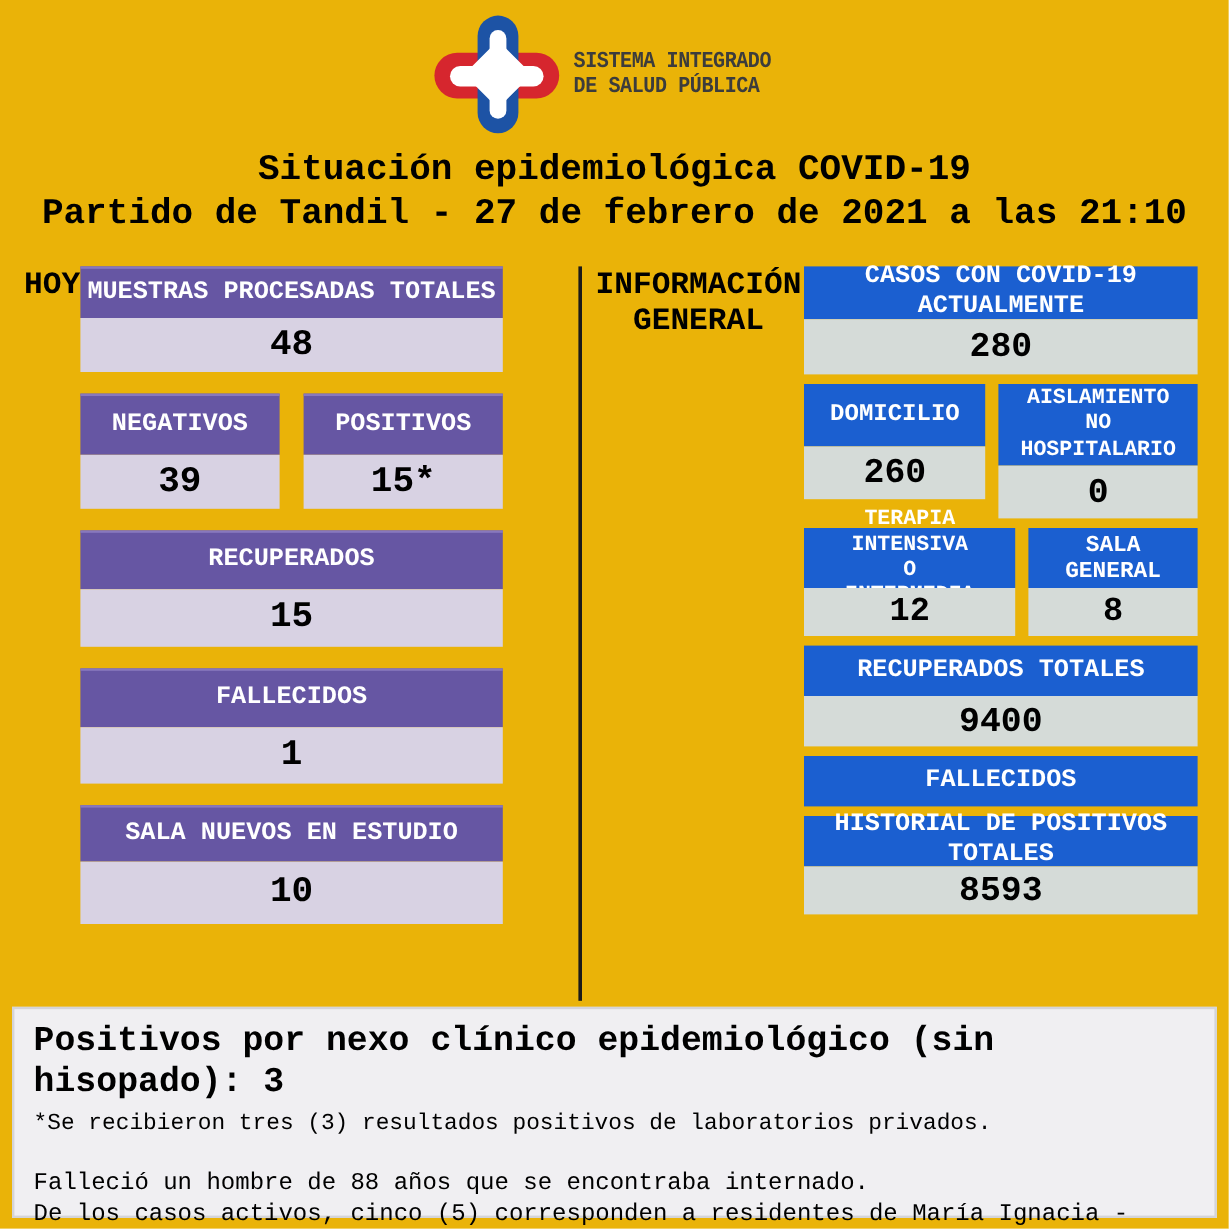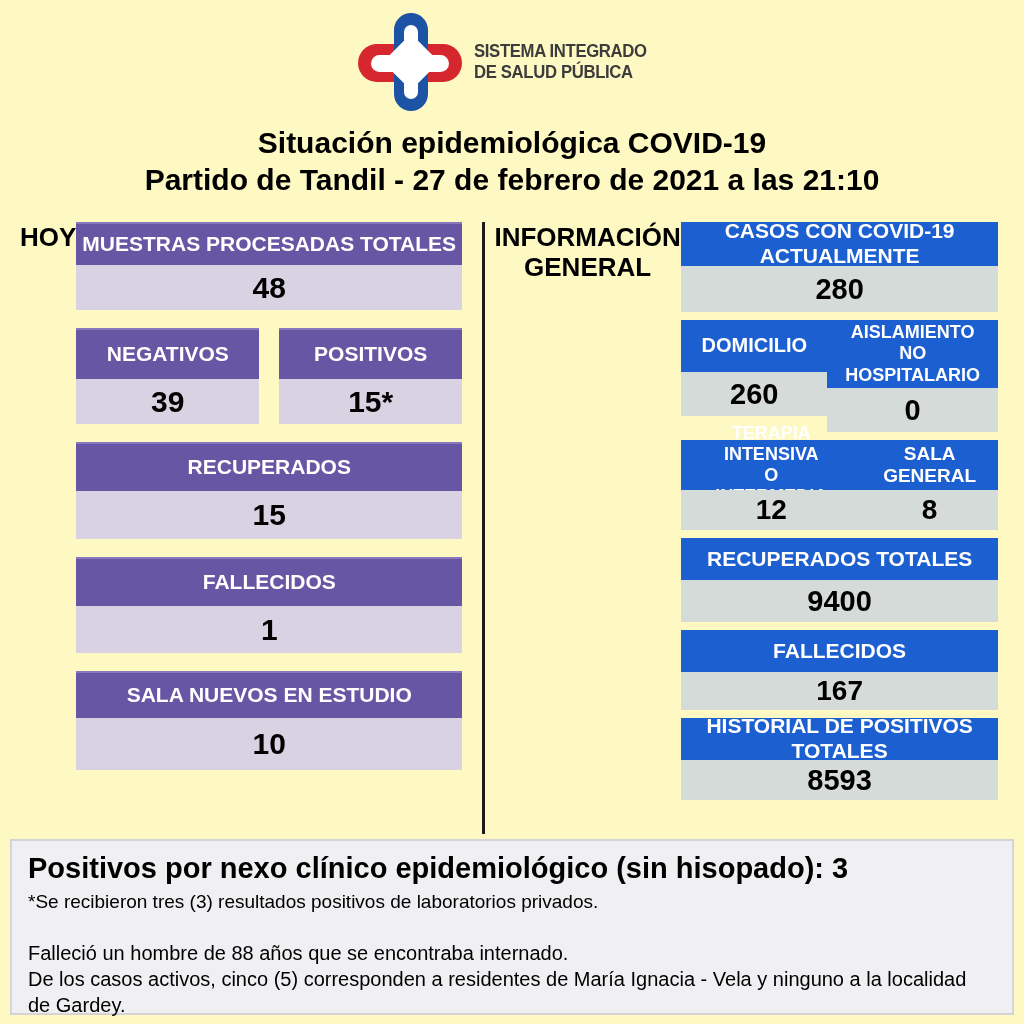--- a/index.html
+++ b/index.html
@@ -13,21 +13,21 @@
     --notes-bg:#f0eff2;
     --notes-border:#d4d4d8;
   }
   *{box-sizing:border-box;}
   html,body{margin:0;padding:0;background:#ffffff;}
   body{
     width:1024px;height:1024px;
     font-family:"Liberation Sans","DejaVu Sans",sans-serif;
     color:#000;
   }
-  .page{position:relative;width:1024px;height:1024px;background:#fef9c3;overflow:hidden;}
+  .page{position:relative;width:1024px;height:1024px;background:#eab308;overflow:hidden;font-family:Liberation Mono, monospace;}
 
   
   .logo-row{display:flex;justify-content:center;align-items:center;padding-top:12px;height:112px;}
   .logo-icon{width:112px;height:100px;flex:0 0 auto;}
   .logo-text{
     margin-left:8px;font-weight:bold;font-size:19px;line-height:1.1;
     color:#3c3c3c;letter-spacing:-0.4px;
     transform:scaleX(.88);transform-origin:left center;white-space:nowrap;
   }
 
@@ -55,21 +55,21 @@
     display:flex;align-items:center;justify-content:center;
     font-weight:bold;color:#000;
   }
   .left-box .stat-header{background:var(--purple);border-top:2px solid #8878bd;}
   .left-box .stat-value{background:var(--purple-light);}
   .right-box .stat-header{background:var(--blue);}
   .right-box .stat-value{background:var(--blue-light);}
 
   .pair{display:flex;}
   .pair-left{gap:20px;}
-  .pair-right{}
+  .pair-right{gap:11px;}
   .pair > .stat{flex:1;display:flex;flex-direction:column;}
 
   
   .notes{
     position:absolute;left:10px;right:10px;top:839px;height:176px;
     background:var(--notes-bg);border:2px solid var(--notes-border);
     padding:8px 22px 0 16px;
   }
   .notes-heading{font-size:29px;font-weight:bold;line-height:34px;margin-top:2px;}
   .notes-sub{font-size:19px;line-height:24px;margin-top:5px;}
@@ -178,21 +178,20 @@
           </div>
         </div>
 
         <div class="stat right-box">
           <div class="stat-header" style="height:42px;font-size:21px">RECUPERADOS TOTALES</div>
           <div class="stat-value" style="height:42px;font-size:29px">9400</div>
         </div>
 
         <div class="stat right-box">
           <div class="stat-header" style="height:42px;font-size:21px">FALLECIDOS</div>
-          <div class="stat-value" style="height:38px;font-size:28px">167</div>
         </div>
 
         <div class="stat right-box">
           <div class="stat-header" style="height:42px;font-size:21px">HISTORIAL DE POSITIVOS TOTALES</div>
           <div class="stat-value" style="height:40px;font-size:29px">8593</div>
         </div>
 
       </div>
     </div>
   </div>

